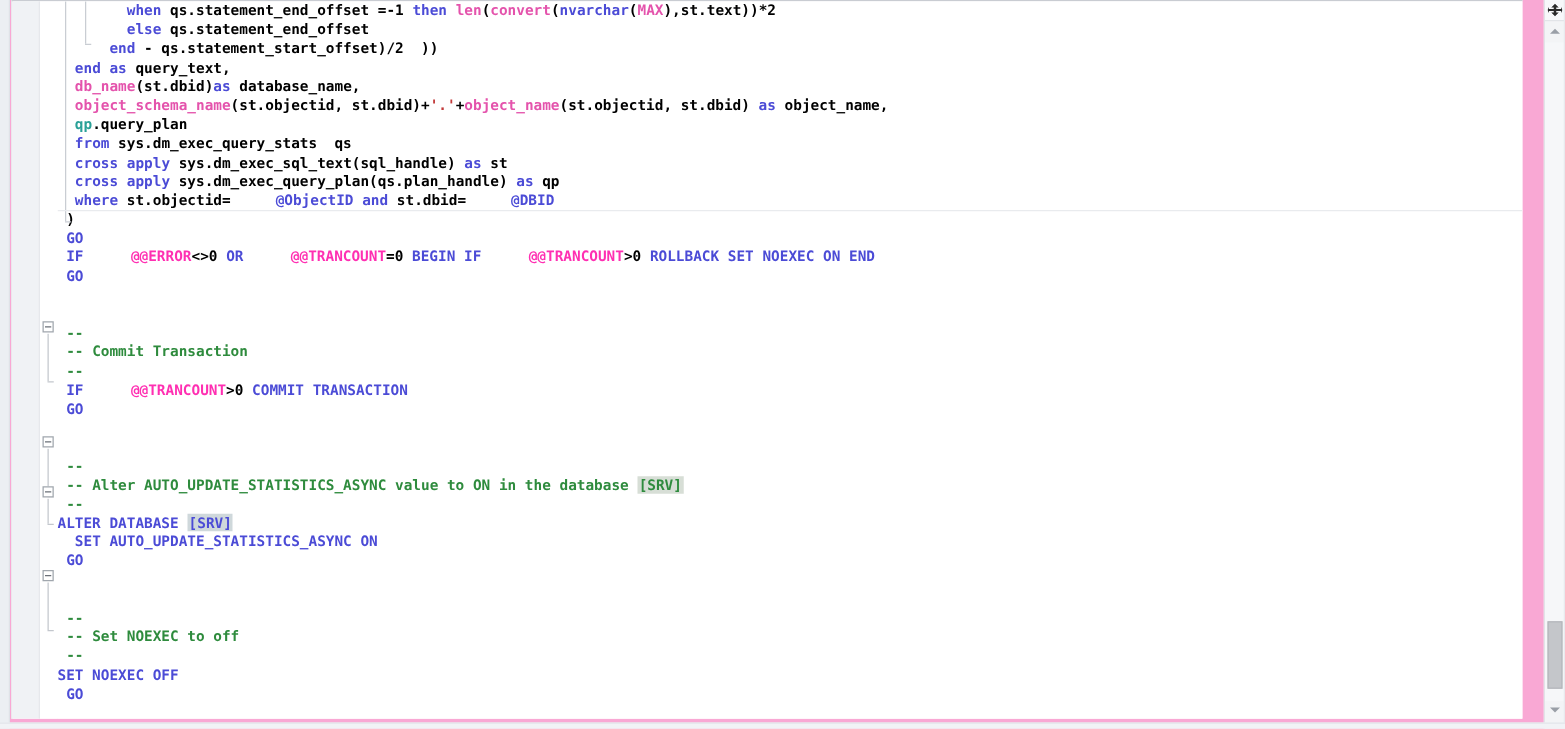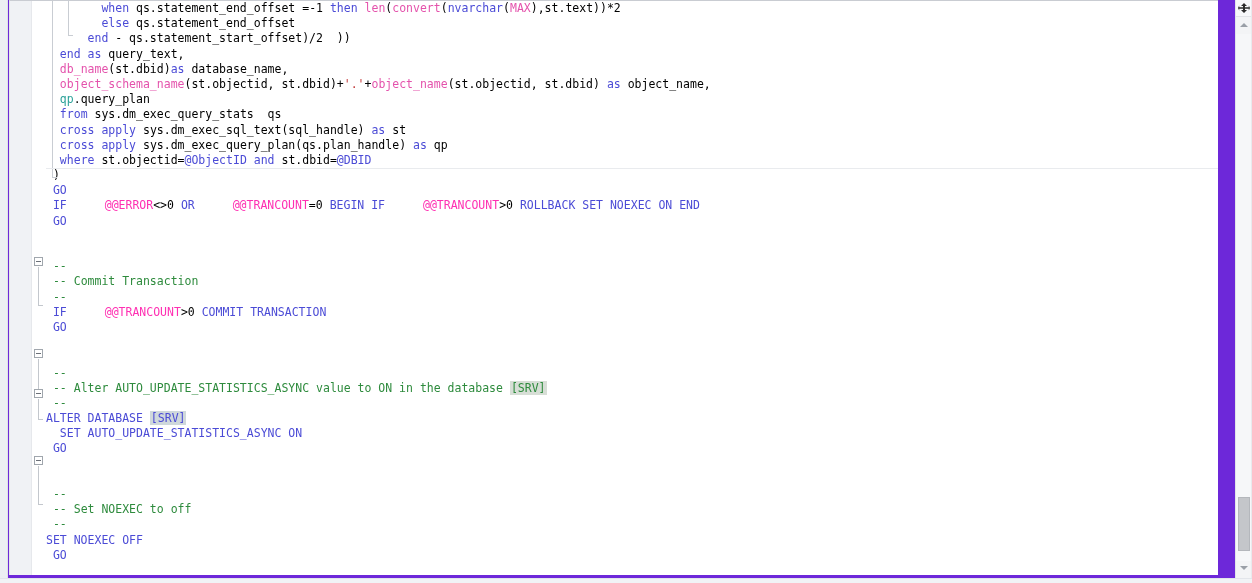--- a/index.html
+++ b/index.html
@@ -13,22 +13,23 @@
     height: 583px;
     overflow: hidden;
     font-family: "DejaVu Sans Mono", "Liberation Mono", monospace;
   }
 
   
   #window {
     position: relative;
     width: 1252px;
     height: 583px;
-    background: #6d28d9;
-    box-sizing: border-box;
+    background: #f9a8d4;
+    box-sizing: border-box;
+    font-weight: bold;
   }
 
   
   .frame-left {
     position: absolute;
     left: 0; top: 0;
     width: 8px; height: 583px;
     background: #eceff3;
     border-right: 1px solid #dfe3e8;
     box-sizing: border-box;
@@ -106,21 +107,21 @@
 
   
   .kw      { color: #4b4bd6; }            
   .fn      { color: #e453ac; }            
   .sysvar  { color: #ff2fb2; padding-left: 31px; }            
   .str     { color: #c23a3a; }            
   .cmt     { color: #2e8b3d; }            
   .teal    { color: #2aa198; }            
   .plain   { color: #000000; }
   .op      { color: #000000; }
-  .localvar{ color: #4b4bd6; }
+  .localvar{ color: #4b4bd6; margin-left: 36px; }
 
   
   .param {
     background: #d7ded6;
     color: #2e8b3d;
     padding: 0 1px;
   }
   .param-kw {
     background: #cfd8db;
     color: #4b4bd6;

